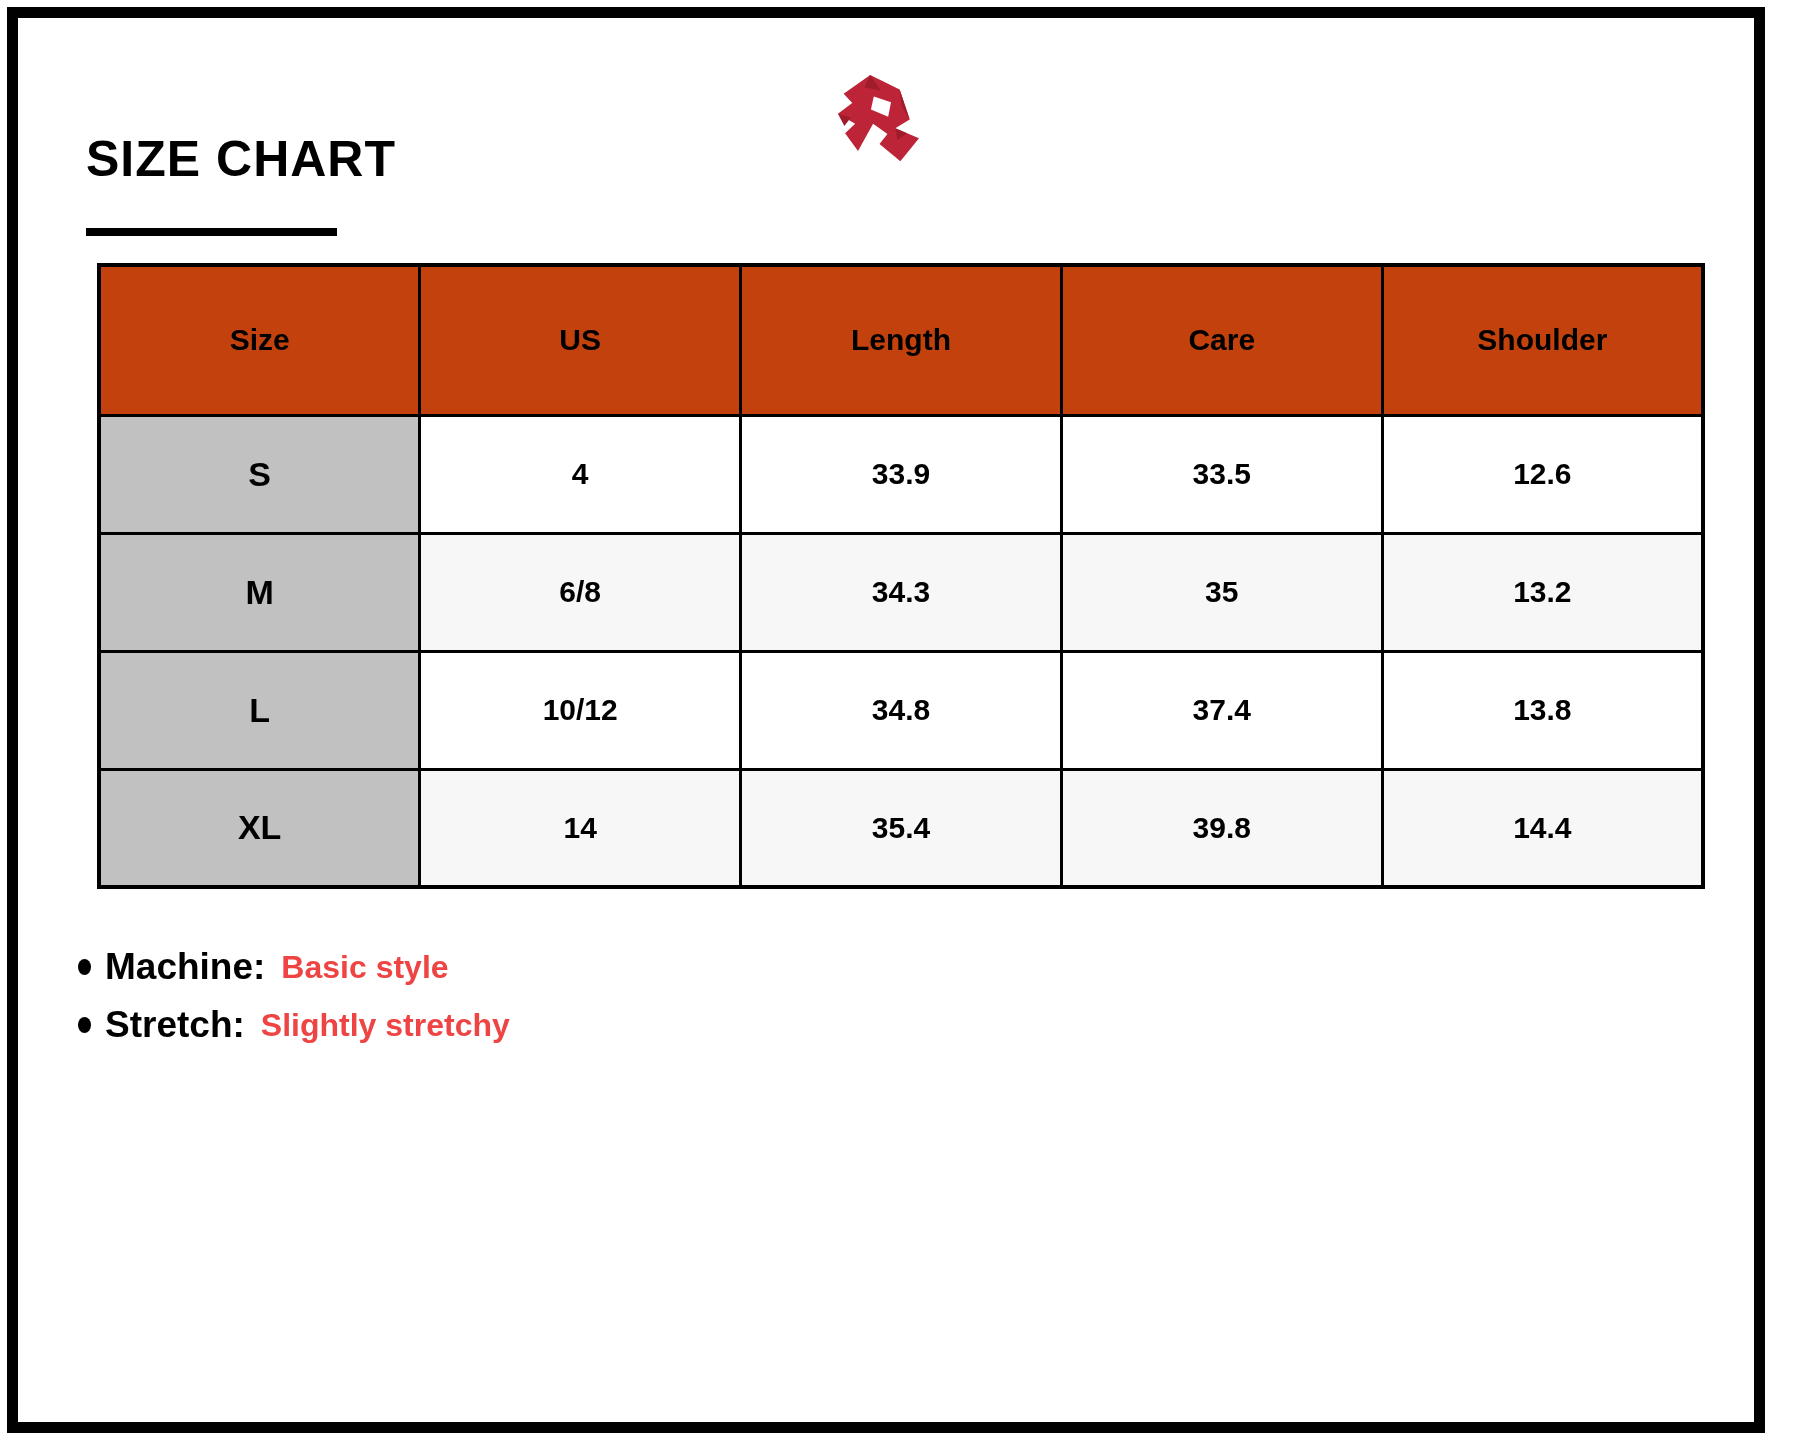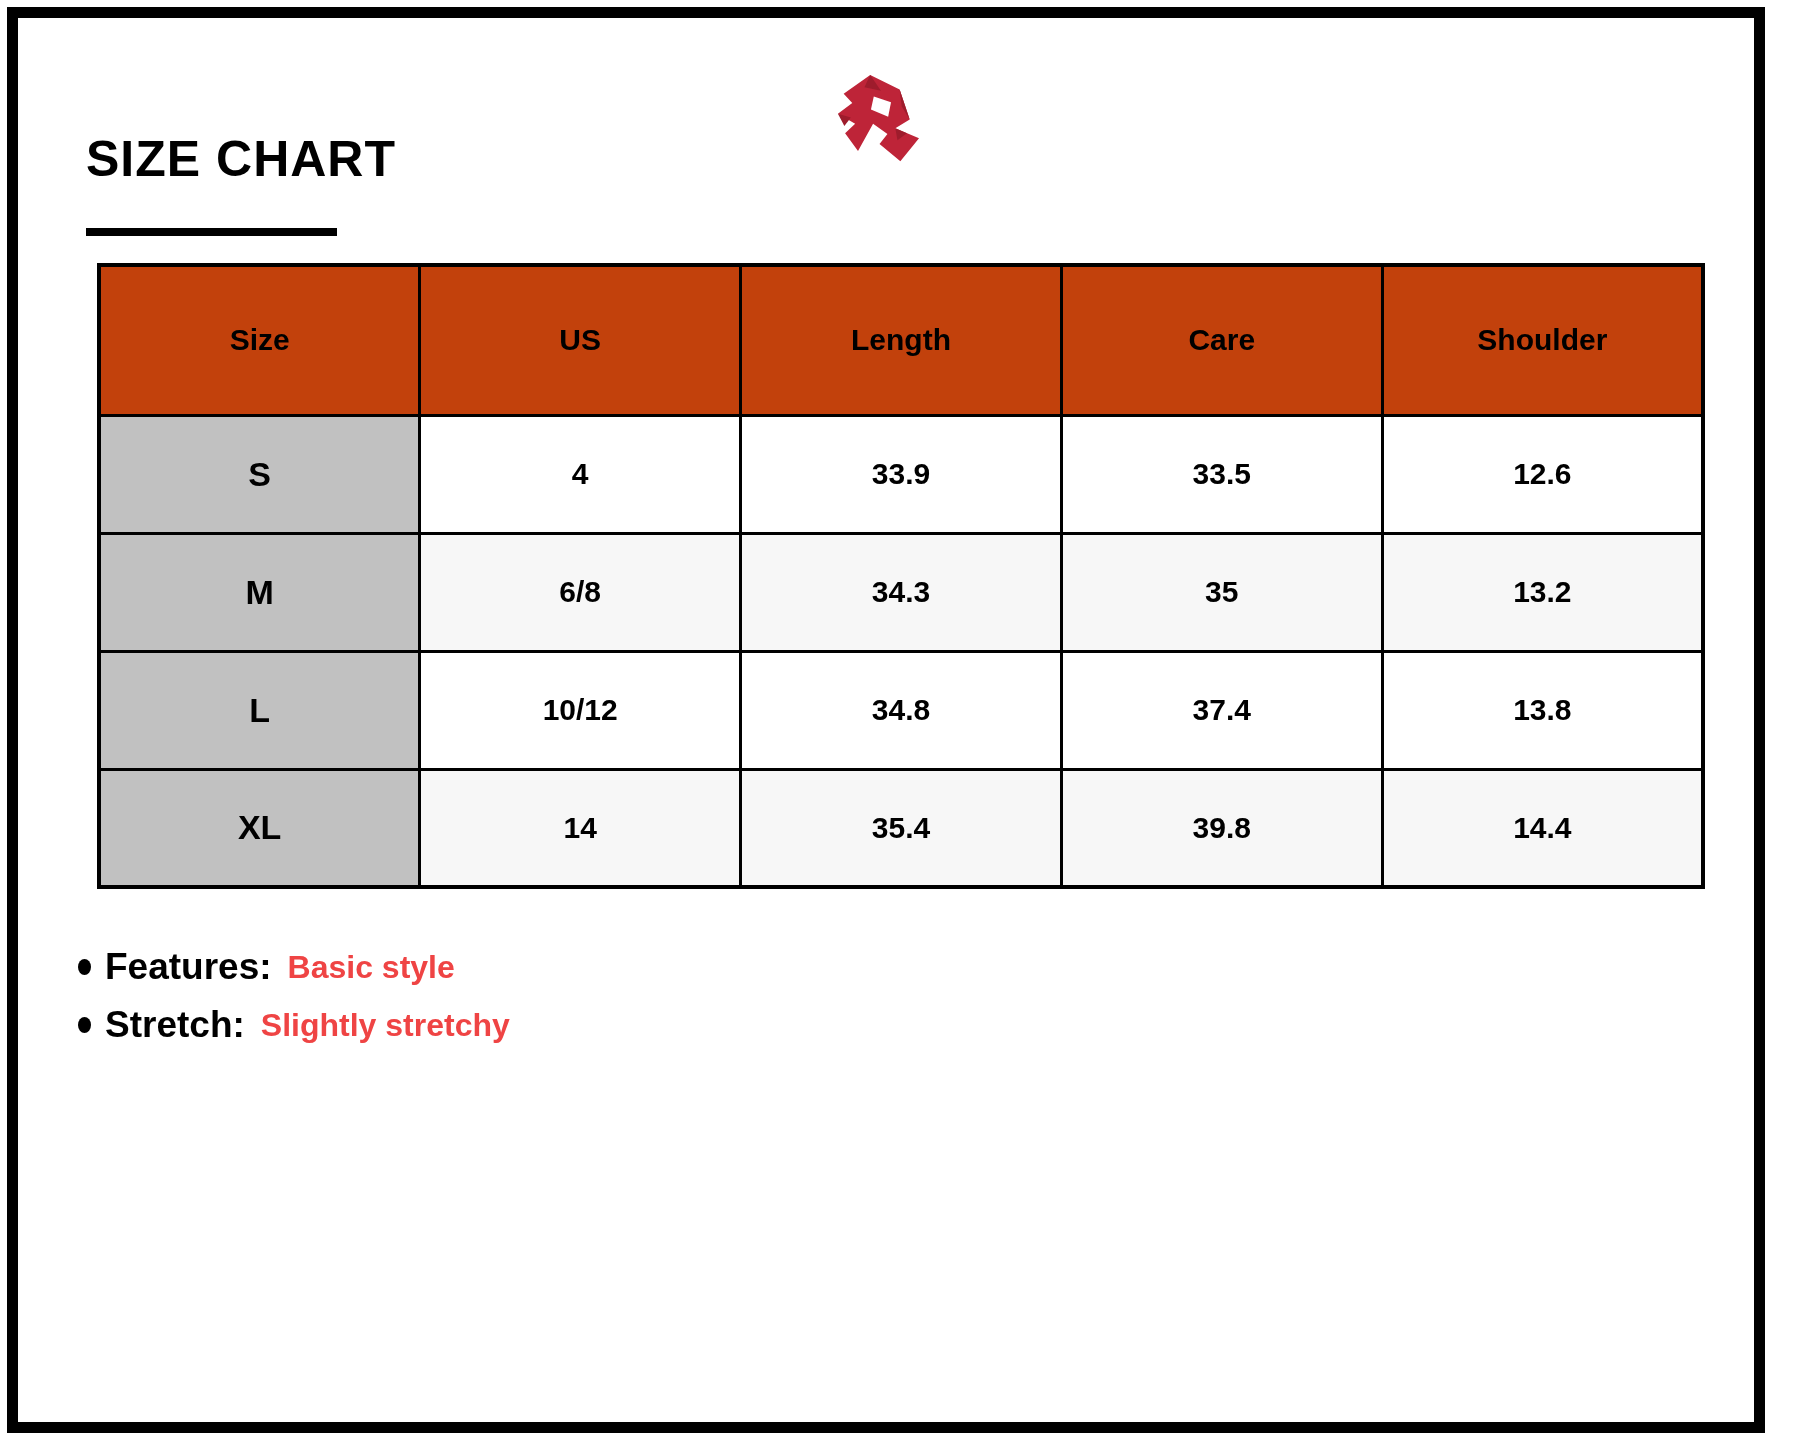--- a/index.html
+++ b/index.html
@@ -113,21 +113,21 @@
           <td>35.4</td>
           <td>39.8</td>
           <td>14.4</td>
         </tr>
       </tbody>
   </table>
 
   <div class="details">
       <div class="detail-item">
         <span class="bullet-dot"></span>
-        <span class="detail-label">Features:</span>
+        <span class="detail-label">Machine:</span>
         <span class="detail-value">Basic style</span>
       </div>
       <div class="detail-item">
         <span class="bullet-dot"></span>
         <span class="detail-label">Stretch:</span>
         <span class="detail-value">Slightly stretchy</span>
       </div>
     </div>
 
 </div>

